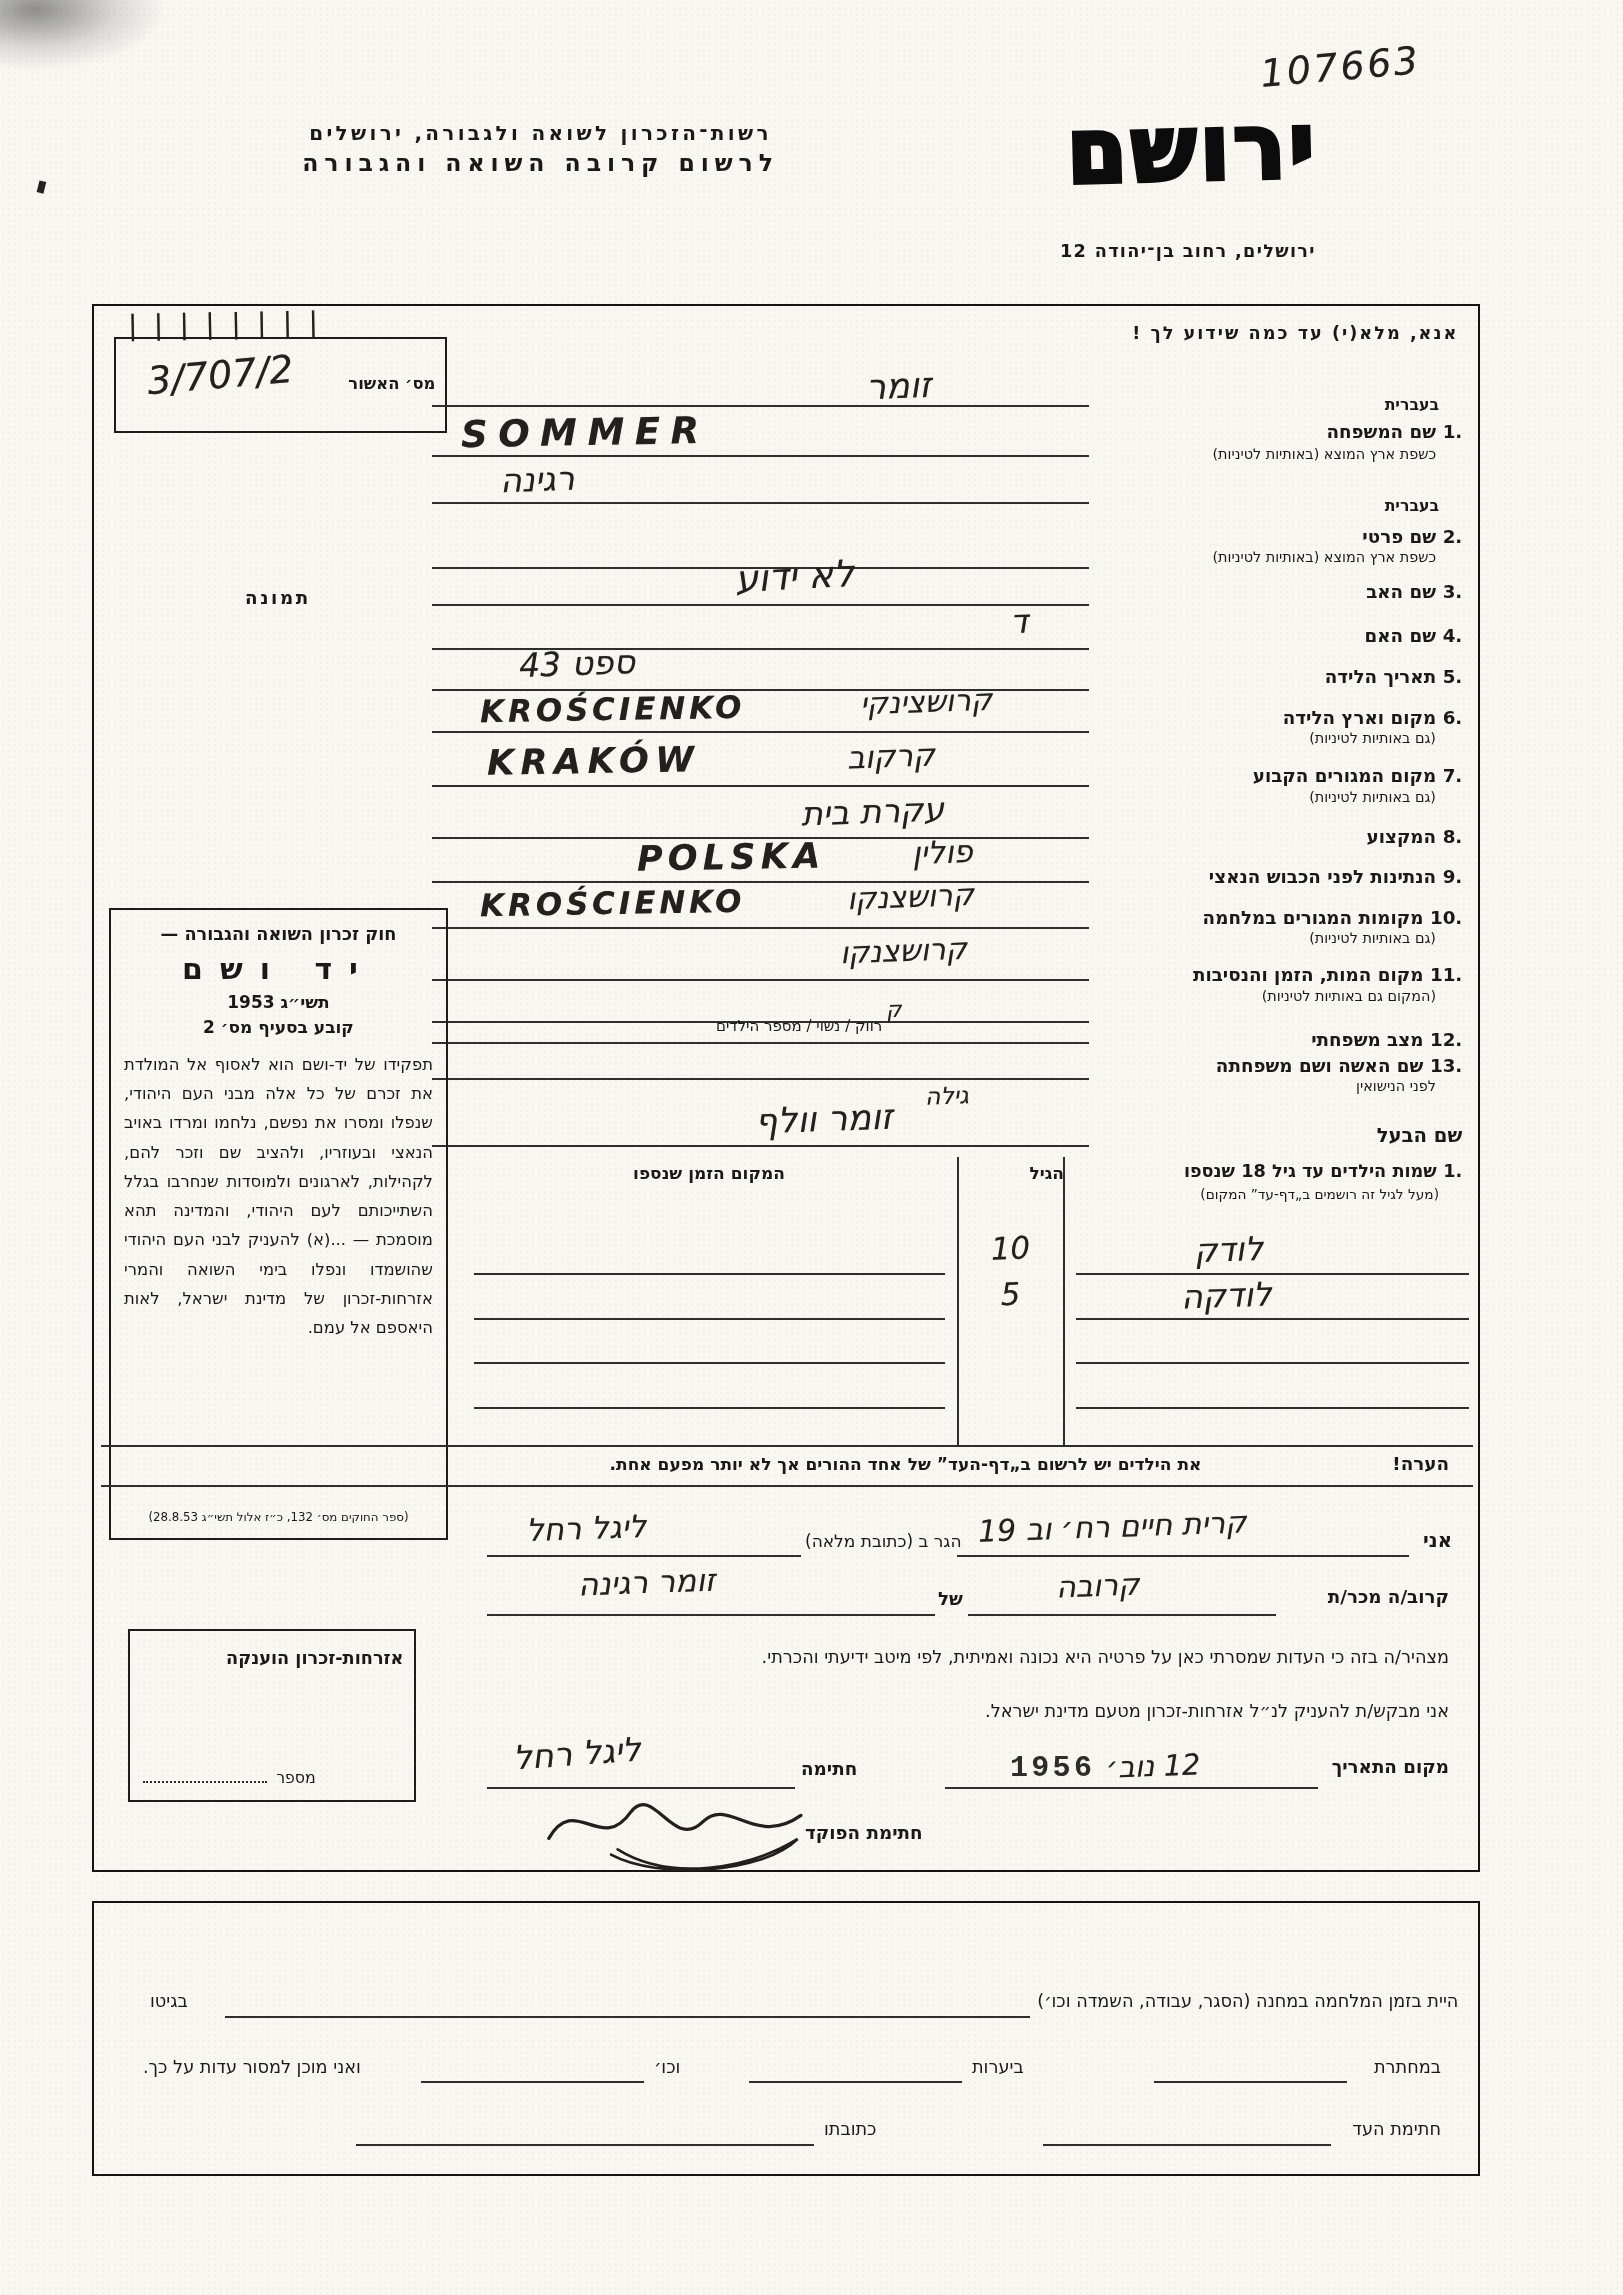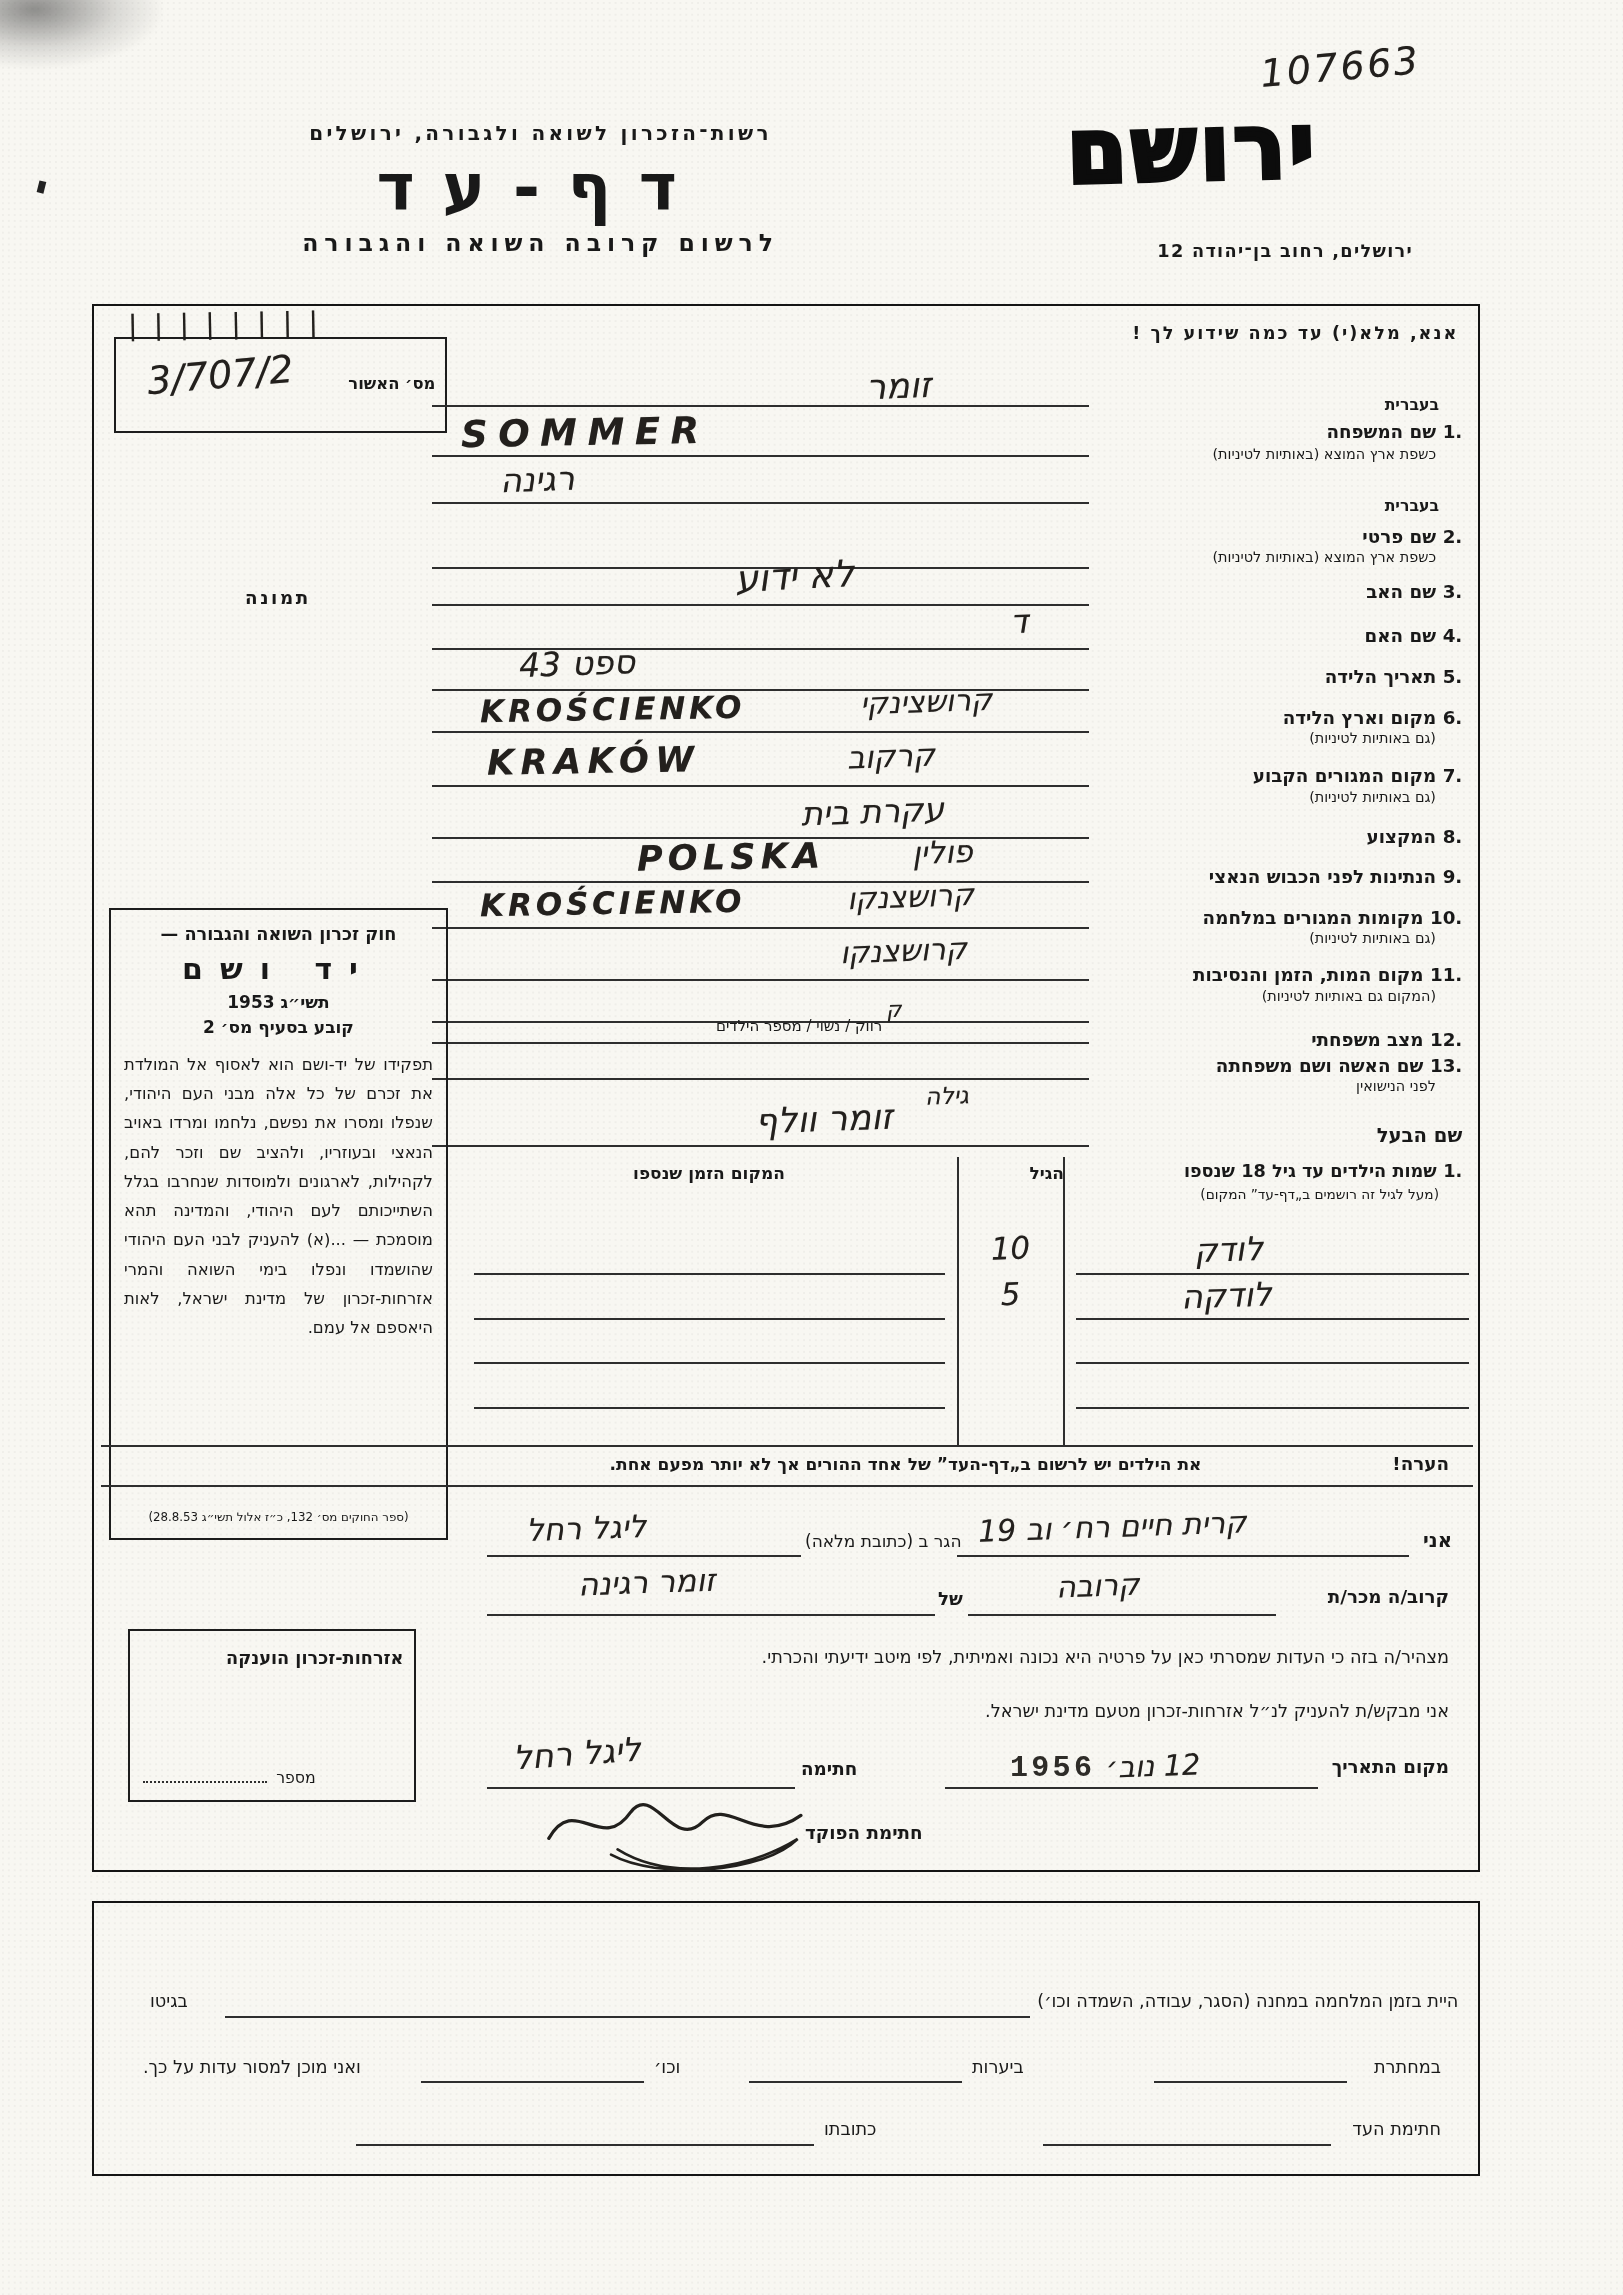--- a/index.html
+++ b/index.html
@@ -29,27 +29,26 @@
 <div class="page">
 
   <div class="smudge" style="left:-19.6px;top:-16.4px;width:183px;height:85px;
               background:radial-gradient(ellipse at 30% 30%, rgba(70,70,70,.6), rgba(130,130,130,.25) 45%, transparent 72%)"></div>
   <div class="smudge" style="left:38px;top:181px;width:6.5px;height:11.8px;background:#222;transform:rotate(14deg);filter:none"></div>
 
   <div class="hand" style="left:1260px;top:45px;font-size:38px;letter-spacing:2.6px;transform:rotate(-5deg)">107663</div>
 
   <div class="p" style="left:164px;top:121px;width:753px;text-align:center;white-space:normal">
     <div class="pb" style="position:static;font-size:20px;letter-spacing:3.3px">רשות־הזכרון לשואה ולגבורה, ירושלים</div>
-    <div class="pb" style="position:static;font-size:65px;letter-spacing:27.5px;margin-top:5.2px">דף-עד</div>
     <div class="pb" style="position:static;font-size:23.6px;letter-spacing:5.9px;margin-top:3.9px">לרשום קרובה השואה והגבורה</div>
   </div>
 
   <div class="pb" style="left:1067px;top:98px;font-size:86px;color:#0c0c0c;-webkit-text-stroke:4.6px #0c0c0c;
               letter-spacing:3.9px;transform:rotate(-1.5deg) scaleY(1.05)">ירושם</div>
-  <div class="pb" style="left:1060px;top:241px;width:353px;text-align:right;font-size:17.7px;letter-spacing:1.3px">ירושלים, רחוב בן־יהודה 12</div>
+  <div class="pb" style="left:1060px;top:241px;width:353px;text-align:left;font-size:17.7px;letter-spacing:1.3px">ירושלים, רחוב בן־יהודה 12</div>
 
   <div class="frame" style="left:92px;top:304px;width:1388px;height:1568px;overflow:visible">
 
     <div class="pb" style="right:19.6px;top:17px;font-size:17.7px;letter-spacing:2px">אנא, מלא(י) עד כמה שידוע לך !</div>
 
     <div class="hand" style="left:34px;top:1.3px;font-size:27.5px;letter-spacing:3.9px;transform:rotate(-1deg)">| | | | |  | | |</div>
     <div class="box" style="left:19.6px;top:31px;width:333px;height:96px">
       <div class="pb" style="right:9.2px;top:35px;font-size:16.4px">מס׳ האשור</div>
       <div class="hand" style="left:31px;top:14.4px;font-size:38px;transform:rotate(-5deg)">3/707/2</div>
     </div>

